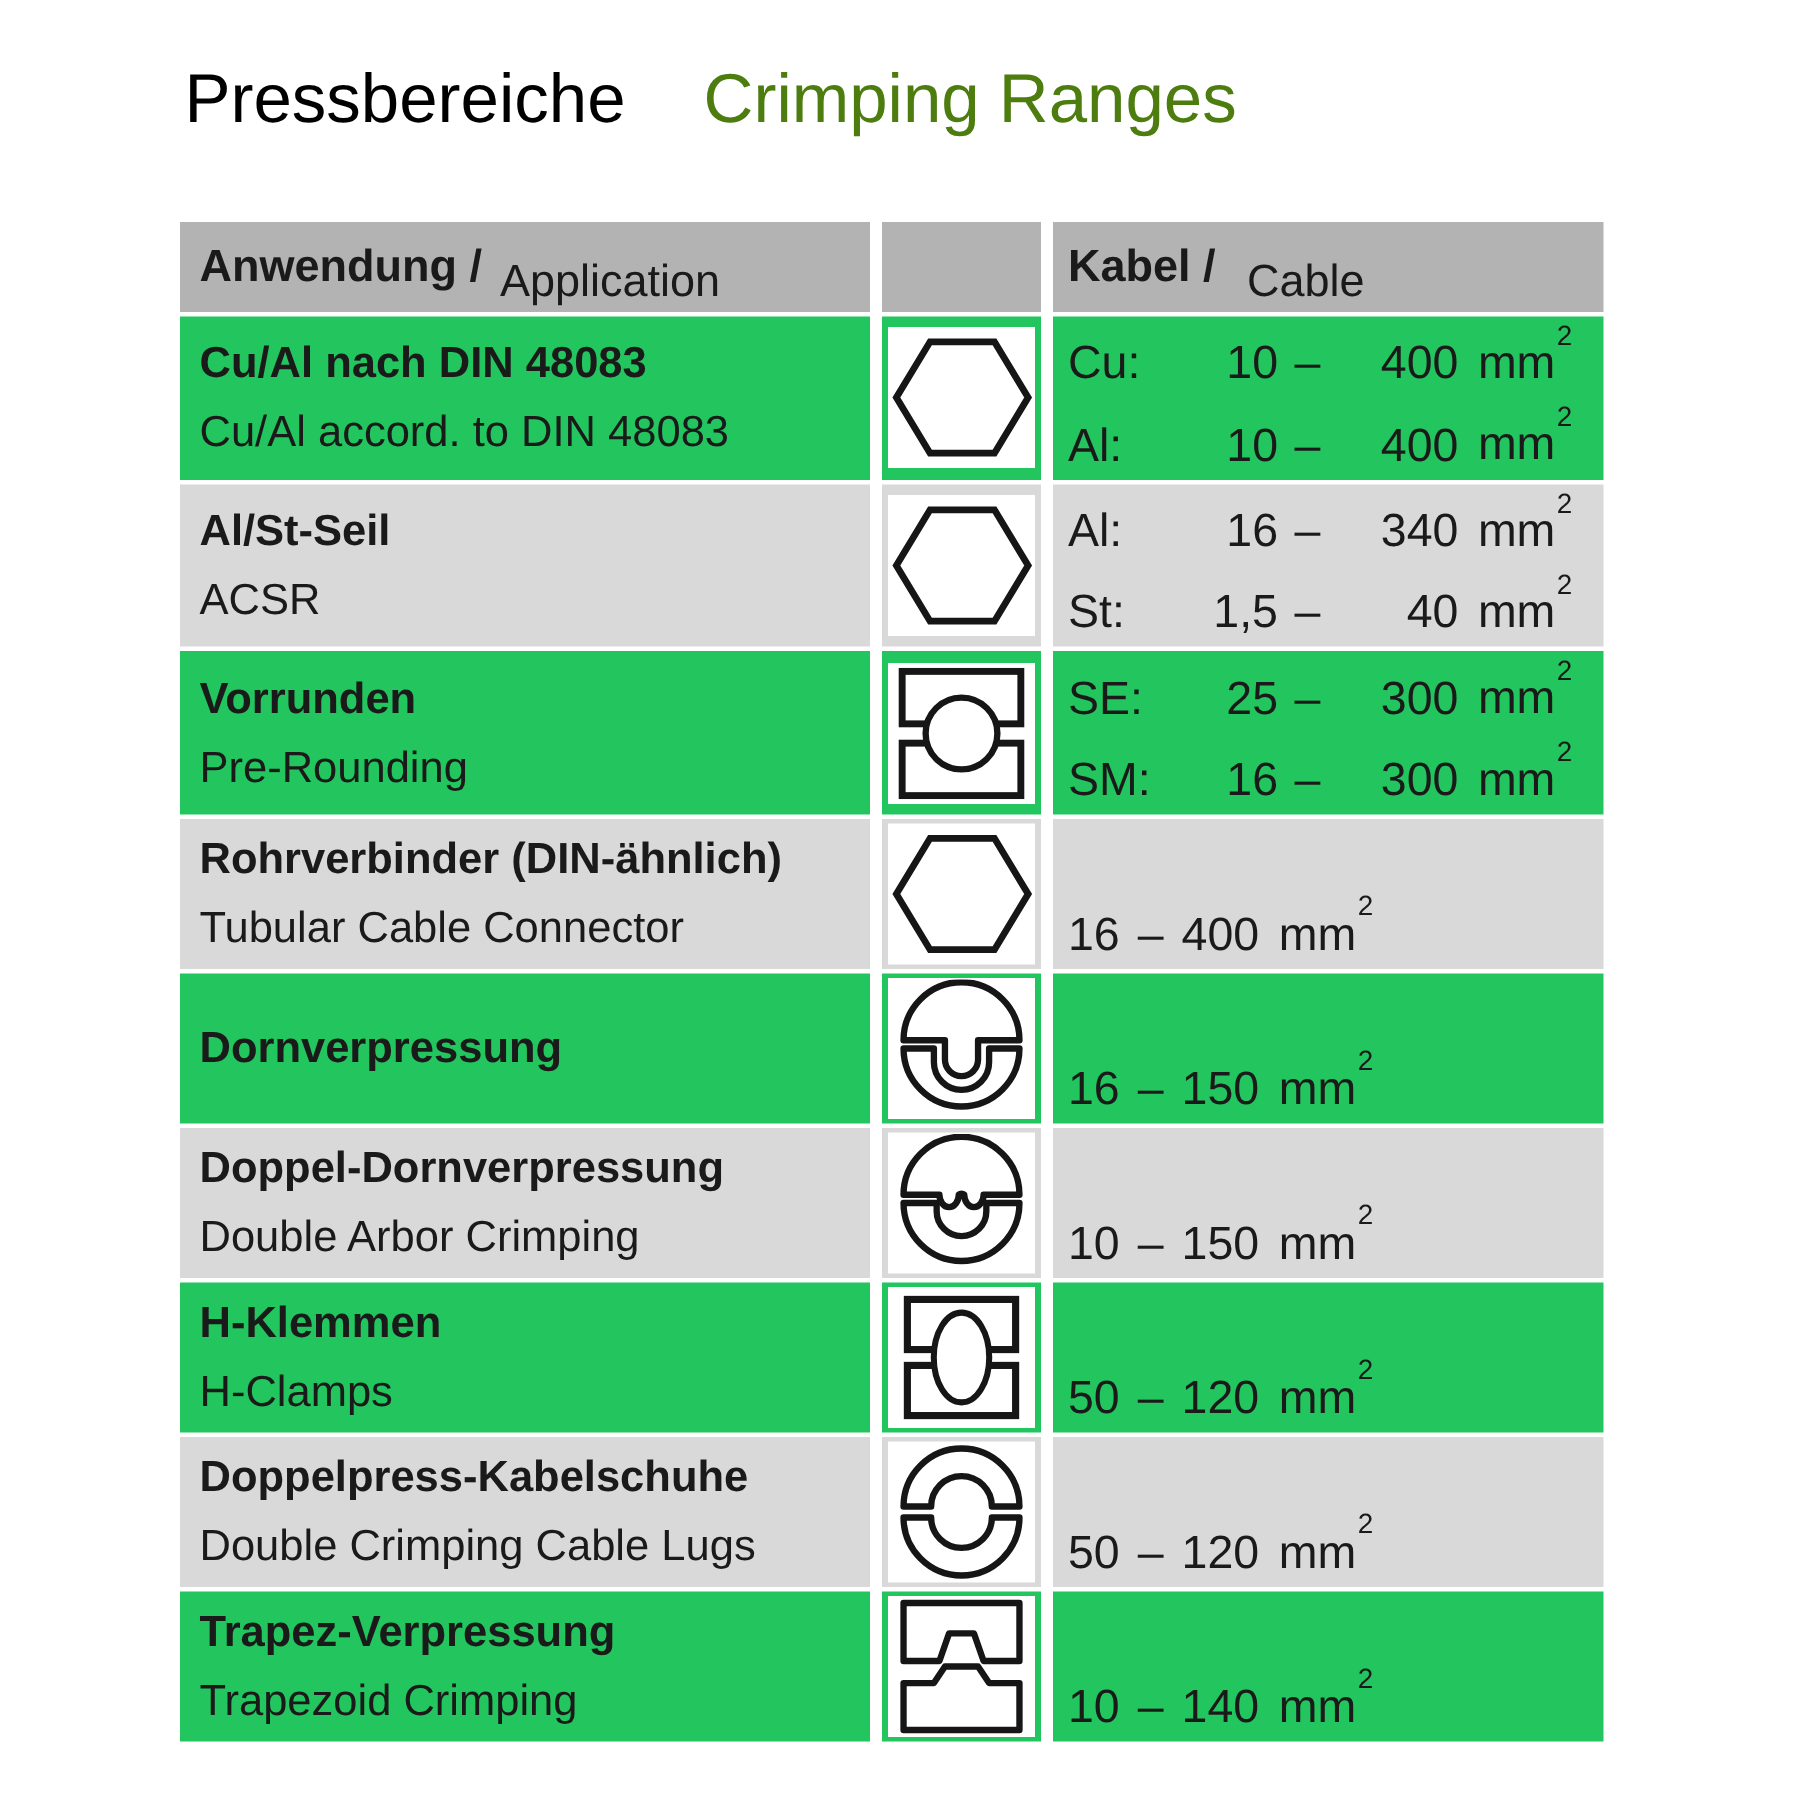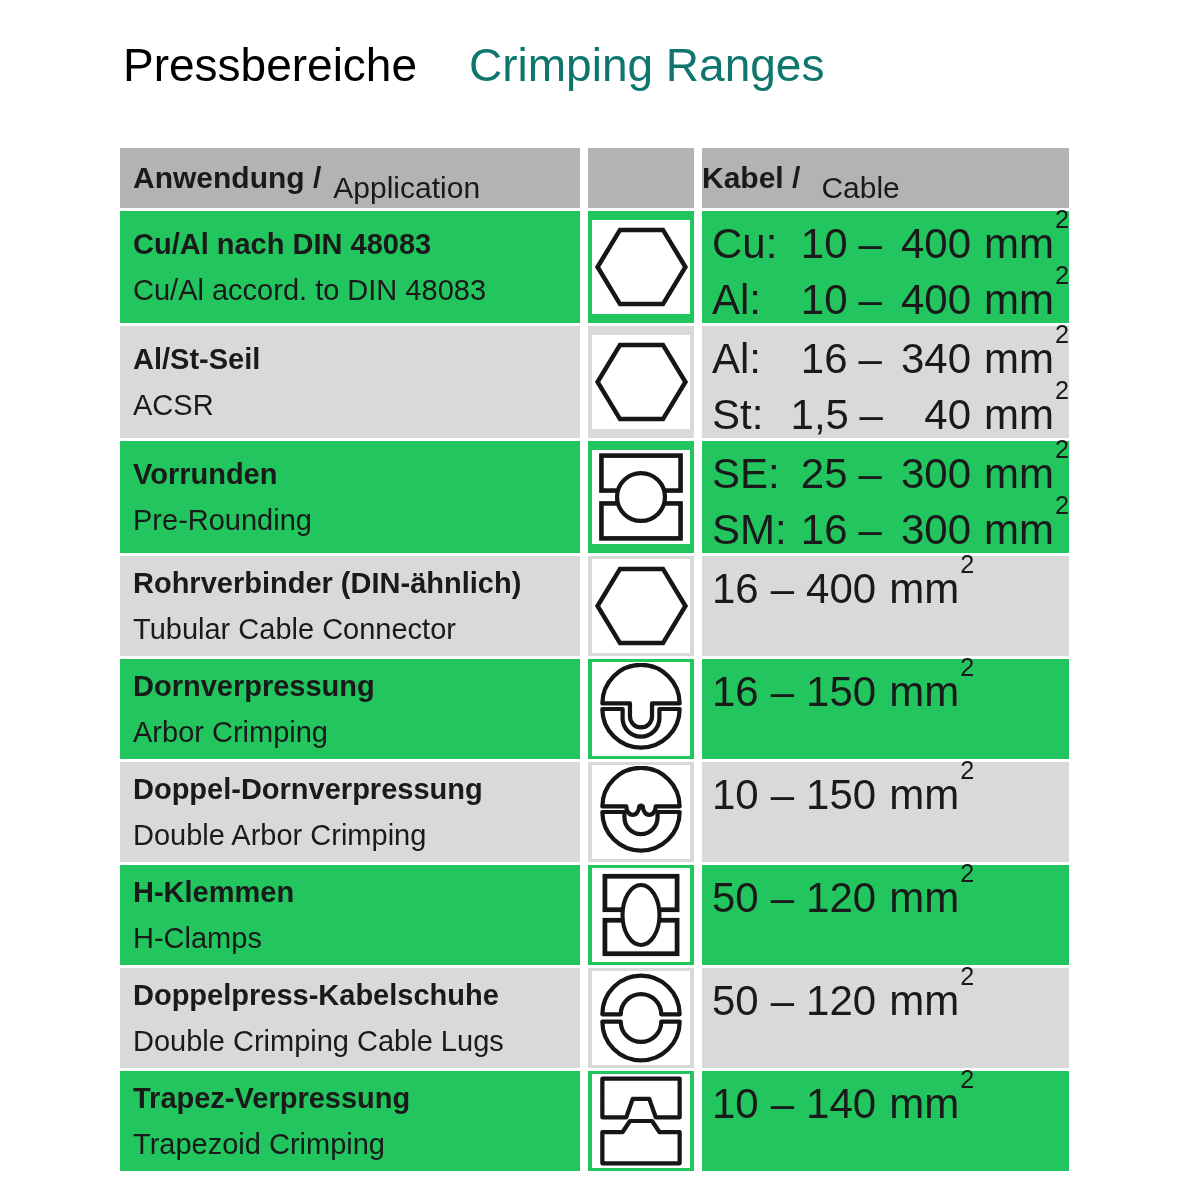--- a/index.html
+++ b/index.html
@@ -11,21 +11,21 @@
     color: #1a1a1a;
     position: relative;
     overflow: hidden;
   }
   .page-title {
     position: absolute; left: 123px; top: 38px;
     display: flex; align-items: baseline; gap: 52px;
     font-size: 46px; letter-spacing: 0;
   }
   .title-de { color: #000000; }
-  .title-en { color: #0f766e; }
+  .title-en { color: #4d7c0f; }
 
   .crimp-table {
     position: absolute; left: 120px; top: 148px;
     display: grid;
     grid-template-columns: 460px 106px 367px;
     column-gap: 8px;
     row-gap: 3px;
     background: #ffffff;
   }
   .row { display: contents; }
@@ -42,37 +42,37 @@
     display: flex; flex-direction: column; justify-content: center;
   }
   .c-app .de { font-weight: bold; font-size: 29px; line-height: 46px; white-space: nowrap; }
   .c-app .en { font-weight: normal; font-size: 29px; line-height: 46px; white-space: nowrap; }
 
   .c-hdr-app, .c-hdr-cable {
     display: flex; align-items: center;
     font-size: 30px;
     padding-left: 13px;
   }
-  .c-hdr-cable { padding-left: 0; }
+  .c-hdr-cable { padding-left: 10px; }
   .hdr-bold { font-weight: bold; }
   .hdr-reg  { font-weight: normal; margin-top: 20px; }
   .hdr-reg.spaced { margin-left: 9px; }
 
   .c-icon { display: flex; align-items: center; justify-content: center; }
   .icon-plate {
     width: 98px; height: 94px;
     background: #ffffff;
     display: flex; align-items: center; justify-content: center;
   }
   .die-svg { display: block; }
 
   .c-range {
     padding-left: 10px;
-    display: flex; flex-direction: column; justify-content: space-between;
-    font-size: 42px;
+    display: flex; flex-direction: column; justify-content: flex-end;
+    font-size: 31px;
   }
   .range-line { display: flex; align-items: baseline; line-height: 47px; white-space: pre; }
   .rlabel { width: 82px; text-align: left; }
   .rmin   { width: 58px; text-align: right; }
   .rdash  { margin-left: 11px; }
   .rmax   { width: 92px; text-align: right; }
   .runit  { margin-left: 13px; }
   .range-single .rdash { margin: 0 12px 0 12px; }
   .range-single .runit { margin-left: 13px; }
   sup.sq {
@@ -151,21 +151,20 @@
         <div class="icon-plate">
           <svg class="die-svg" width="95" height="82" viewBox="0 0 96 84">
     <polygon points="3,42 26,4 70,4 93,42 70,80 26,80" fill="none" stroke="#161616" stroke-width="4.6"></polygon>
   </svg>
         </div>
       </div><div class="cell shade-gray c-range">
         <div class="range-line range-single"><span class="">16</span><span class="rdash">–</span><span class="">400</span><span class="runit"><span class="">mm</span><sup class="sq">2</sup></span></div>
       </div></div>
     <div class="row"><div class="cell shade-white c-app">
         <div class="de">Dornverpressung</div>
-        <div class="en">Arbor Crimping</div>
       </div><div class="cell shade-white c-icon">
         <div class="icon-plate">
           <svg class="die-svg" width="92" height="92" viewBox="0 0 100 100">
     <path d="M8,44 A42,42 0 0 1 92,44 L62,44 L62,58 A12,12 0 0 1 38,58 L38,44 Z" fill="none" stroke="#161616" stroke-width="4.6" stroke-linejoin="round"></path>
     <path d="M8,50 A42,42 0 0 0 92,50 L70,50 L70,60 A20,20 0 0 1 30,60 L30,50 Z" fill="none" stroke="#161616" stroke-width="4.6" stroke-linejoin="round"></path>
   </svg>
         </div>
       </div><div class="cell shade-white c-range">
         <div class="range-line range-single"><span class="">16</span><span class="rdash">–</span><span class="">150</span><span class="runit"><span class="">mm</span><sup class="sq">2</sup></span></div>
       </div></div>

